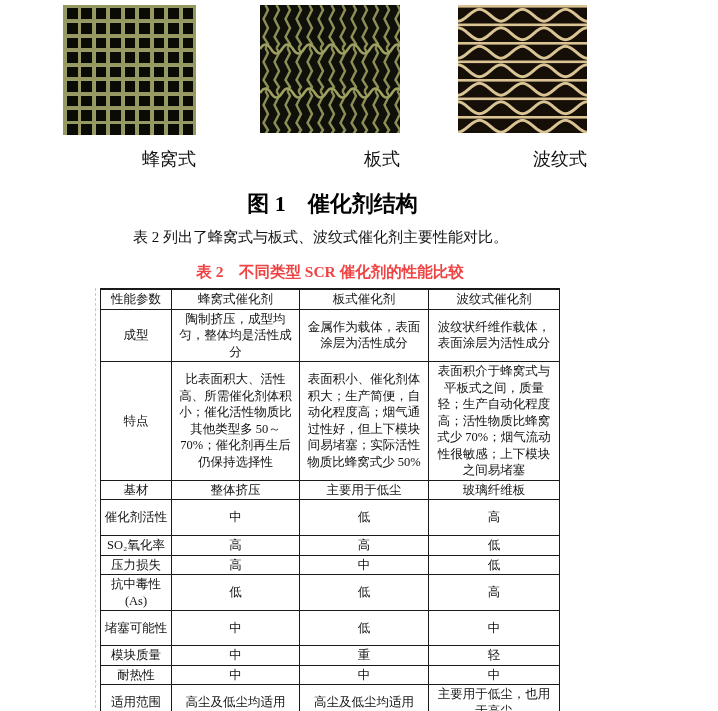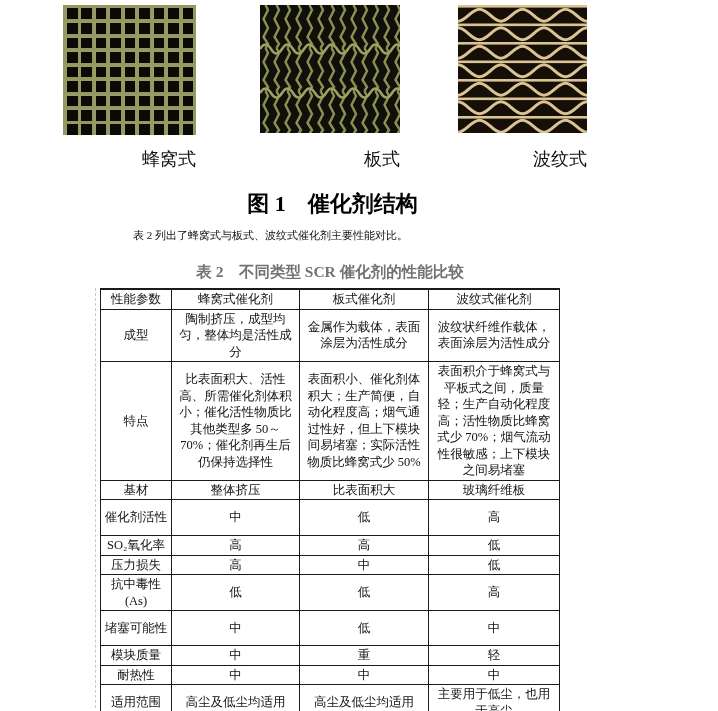--- a/index.html
+++ b/index.html
@@ -35,26 +35,26 @@
   .fig-label-2 { left:260px; width:140px; }
   .fig-label-3 { left:458px; width:129px; }
 
   .fig-caption {
     position:absolute; top:189px; left:0; width:665px;
     text-align:center; font-weight:bold; font-size:22px; color:#000;
   }
 
   .para {
     position:absolute; top:228px; left:133px; width:480px;
-    font-size:11px; color:#111;
+    font-size:15px; color:#111;
   }
 
   .tbl-title {
     position:absolute; top:262px; left:100px; width:460px;
-    text-align:center; font-weight:bold; font-size:15.5px; color:#737373;
+    text-align:center; font-weight:bold; font-size:15.5px; color:#ef4444;
   }
 
   
   .tbl-wrap { position:absolute; top:288px; left:100px; width:460px; }
   table.cmp {
     width:459px;
     border-collapse:collapse;
     table-layout:fixed;
     font-size:12.5px;
     color:#111;
@@ -162,21 +162,21 @@
       </tr>
       <tr class="rh-td">
         <td>特点</td>
         <td>比表面积大、活性高、所需催化剂体积小；催化活性物质比其他类型多 50～70%；催化剂再生后仍保持选择性</td>
         <td>表面积小、催化剂体积大；生产简便，自动化程度高；烟气通过性好，但上下模块间易堵塞；实际活性物质比蜂窝式少 50%</td>
         <td>表面积介于蜂窝式与平板式之间，质量轻；生产自动化程度高；活性物质比蜂窝式少 70%；烟气流动性很敏感；上下模块之间易堵塞</td>
       </tr>
       <tr class="rh-jc">
         <td>基材</td>
         <td>整体挤压</td>
-        <td>比表面积大</td>
+        <td>主要用于低尘</td>
         <td>玻璃纤维板</td>
       </tr>
       <tr class="rh-chjh">
         <td>催化剂活性</td>
         <td>中</td>
         <td>低</td>
         <td>高</td>
       </tr>
       <tr class="rh-so2">
         <td>SO₂氧化率</td>

